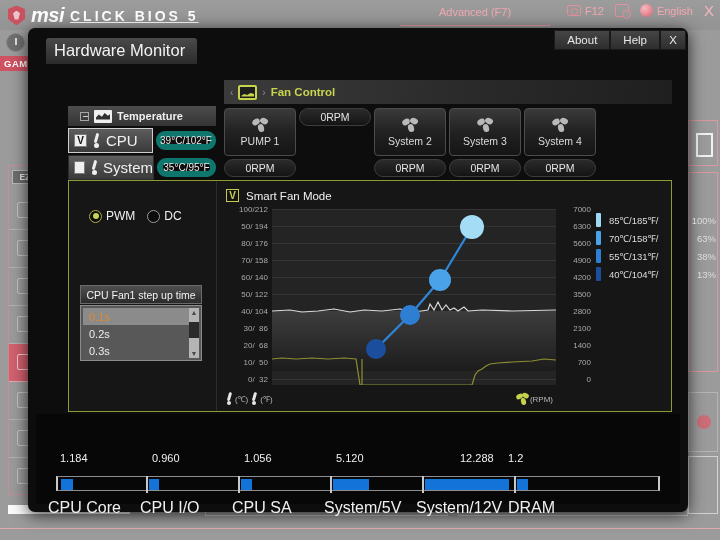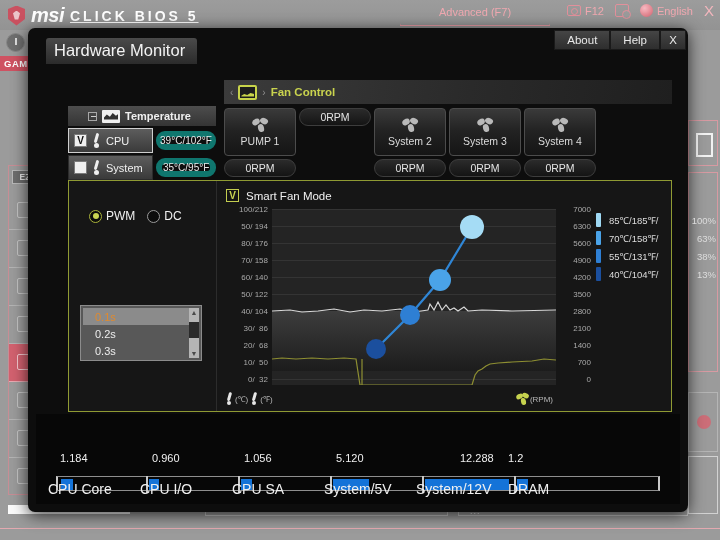--- a/index.html
+++ b/index.html
@@ -245,21 +245,21 @@
   }
   .fan-tab.sel .fan-rpm { color: #ffffff; }
 
   
   .temp-panel {
     position: absolute; left: 40px; top: 78px; width: 148px; height: 74px;
   }
   .temp-head {
     height: 20px; display: flex; align-items: center; gap: 5px;
     background: linear-gradient(180deg,#4d4d4d 0%,#343434 100%);
-    padding-left: 20px;
+    padding-left: 12px;
   }
   .tp-exp {
     width: 9px; height: 9px; border: 1px solid #a7a7a7; position: relative;
   }
   .tp-exp::after {
     content:""; position:absolute; left:1.5px; top:3.5px; width:5px; height:1px;
     background:#cfcfcf;
   }
   .tp-gico {
     width: 18px; height: 13px; background: #efefef; border-radius: 1px;
@@ -290,21 +290,21 @@
     width: 7px; height: 15px; position: relative;
   }
   .thermo::before {
     content:""; position:absolute; left:2px; top:0; width:3px; height:10px;
     background:#efefef; border-radius:2px; transform: rotate(16deg);
   }
   .thermo::after {
     content:""; position:absolute; left:1px; bottom:0; width:5px; height:5px;
     border-radius:50%; background:#efefef;
   }
-  .temp-name { font-size: 11px; color: #f0f0f0; }
+  .temp-name { font-size: 15px; color: #f0f0f0; }
   .temp-val {
     width: 60px; height: 19px; margin-left: 3px;
     background: #0e0e0e; border: 6px solid #0f766e; border-radius: 9px;
     display: flex; align-items: center; justify-content: center;
     font-size: 10px; color: #e8e8e8;
   }
 
   
   .content-frame {
     position: absolute; left: 40px; top: 152px; width: 604px; height: 232px;
@@ -335,21 +335,21 @@
     display: flex; align-items: center; justify-content: center;
     font-size: 10.5px; color: #f2f2f2;
   }
   .step-list {
     position: absolute; left: 11px; top: 124px; width: 122px; height: 56px;
     background: #585858; border: 1px solid #8c8c8c;
     padding: 2px; display: flex;
   }
   .step-items { flex: 1; }
   .step-item {
-    height: 17px; display: flex; align-items: center; padding-left: 12px;
+    height: 17px; display: flex; align-items: center; padding-left: 6px;
     font-size: 11px; color: #ededed; cursor: pointer;
   }
   .step-item.sel { background: #8b8b8b; color: #e08a2e; }
   .step-scroll {
     width: 10px; background: #b5b5b5; position: relative;
     display: flex; flex-direction: column; justify-content: space-between;
   }
   .sc-arw {
     height: 9px; display: flex; align-items: center; justify-content: center;
     font-size: 7px; color: #4a4a4a;
@@ -462,21 +462,21 @@
   .volt-sep {
     position: absolute; top: -1px; width: 2px; height: 17px; background: #c9c9c9;
   }
   .volt-fill {
     position: absolute; top: 2px; height: 11px; background: #1473d8;
   }
   .volt-num {
     position: absolute; top: 38px; font-size: 11px; color: #f0f0f0;
   }
   .volt-lbl {
-    position: absolute; top: 67px; font-size: 14px; color: #f0f0f0;
+    position: absolute; top: 85px; font-size: 16px; color: #f0f0f0;
   }
 </style>
 </head>
 <body>
 
 <div id="root">
 
   <div class="bg-layer">
     <div class="bg-topbar">
       <div class="msi-logo">
@@ -643,20 +643,21 @@
     <div class="content-frame">
 
       <div class="left-col">
         <div class="radios">
           <span class="radio on"></span>
           <span class="radio-lbl">PWM</span>
           <span class="radio off"></span>
           <span class="radio-lbl">DC</span>
         </div>
 
+        <div class="step-title">CPU Fan1 step up time</div>
         <div class="step-list">
           <div class="step-items">
             <div class="step-item sel">0.1s</div>
             <div class="step-item">0.2s</div>
             <div class="step-item">0.3s</div>
           </div>
           <div class="step-scroll">
             <div class="sc-arw">▲</div>
             <div class="sc-thumb"></div>
             <div class="sc-arw">▼</div>

